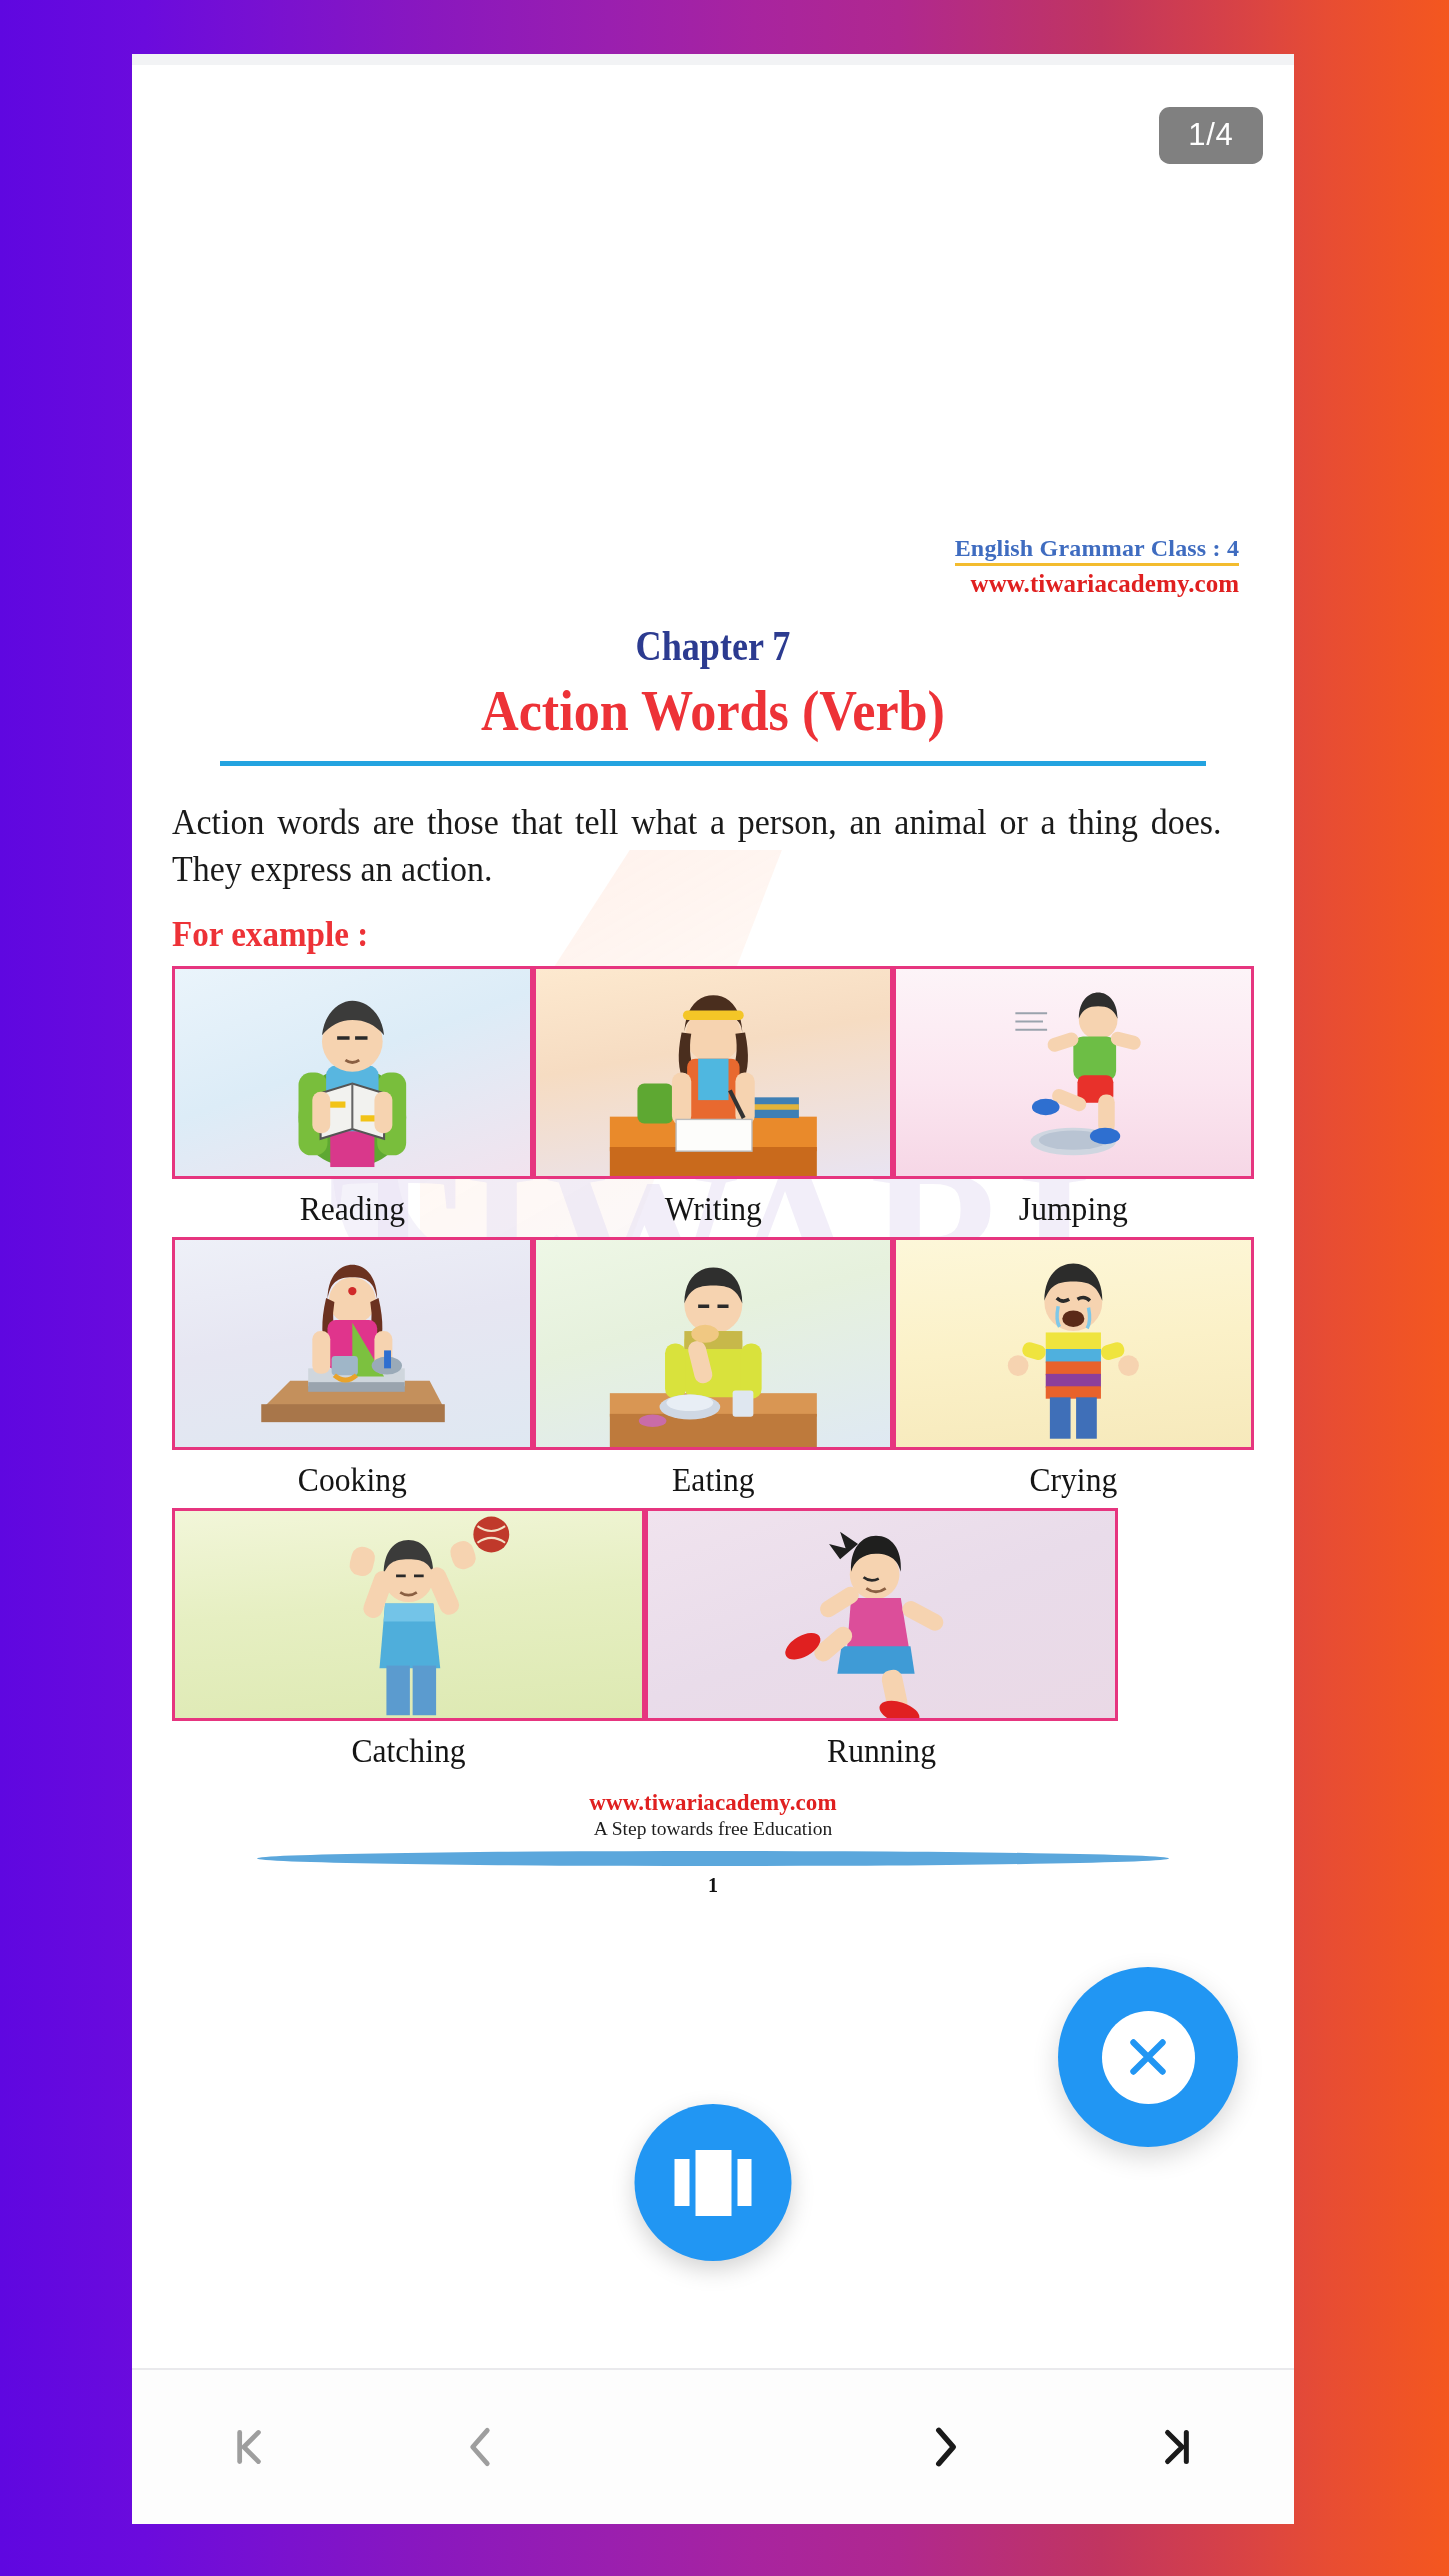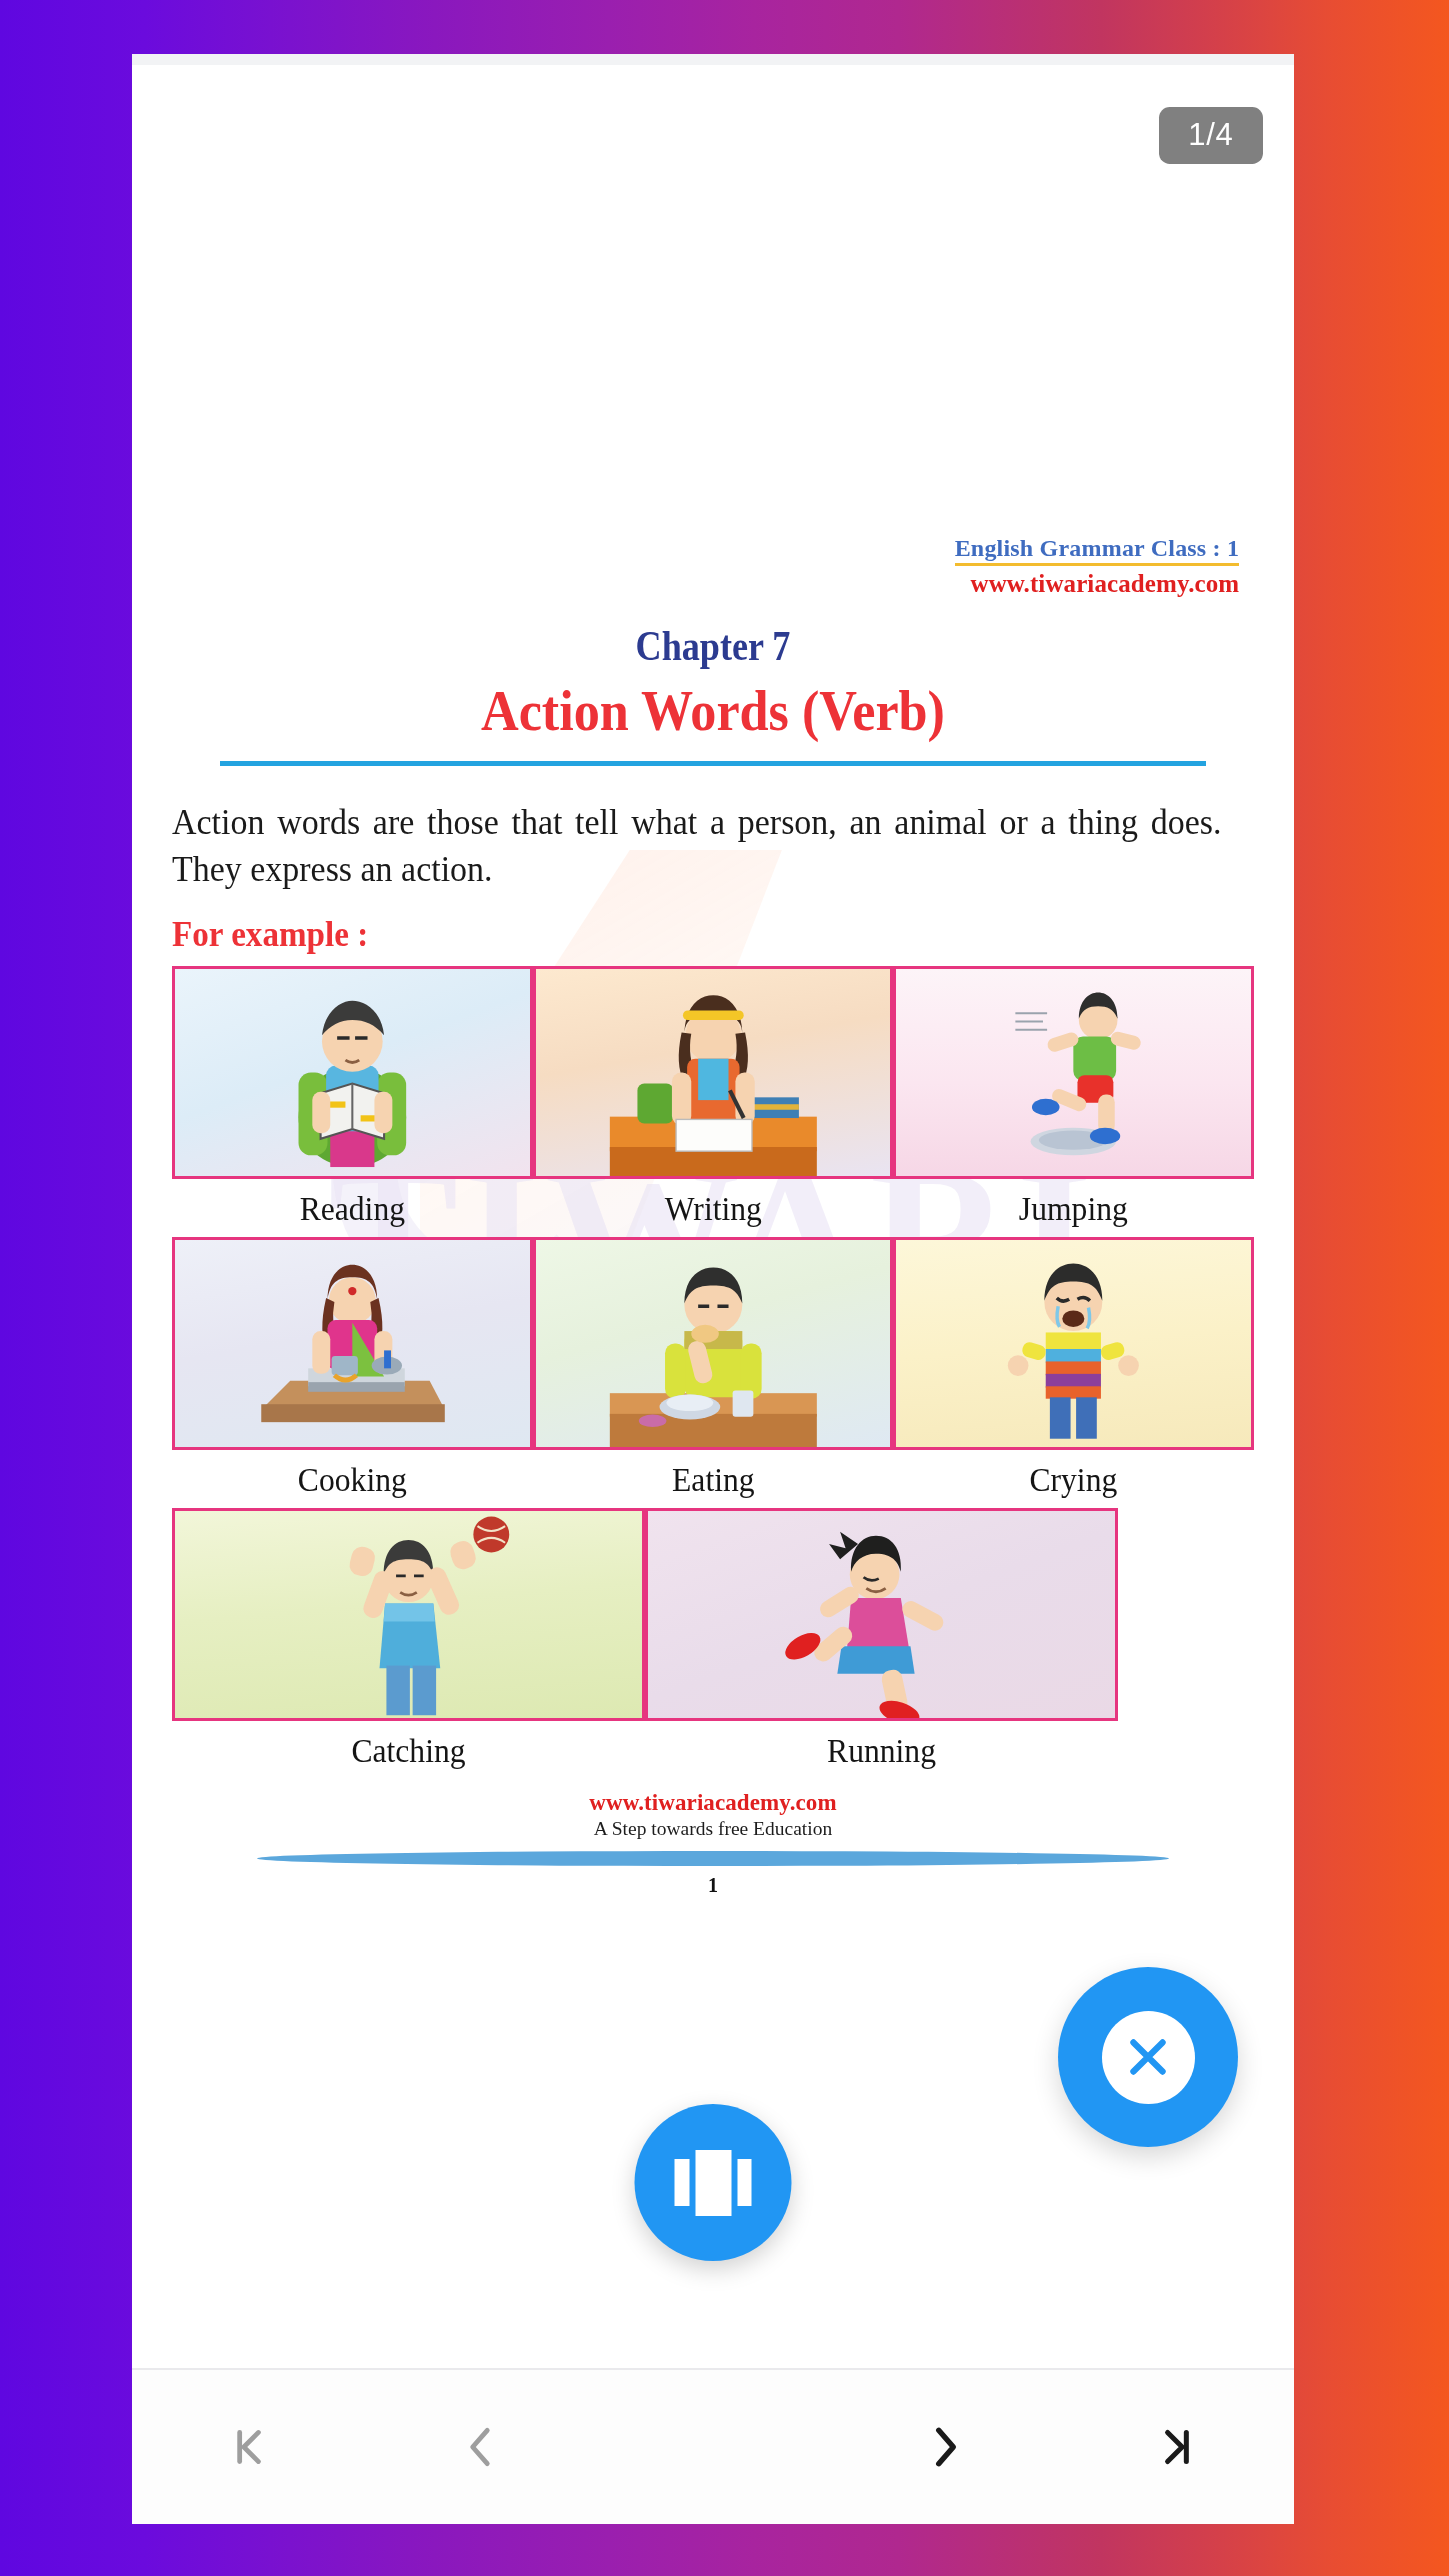--- a/index.html
+++ b/index.html
@@ -271,21 +271,21 @@
     <div class="watermark">
       <div class="wm-swoosh"></div>
       <div class="wm-c"></div>
       <div class="wm-tiwari">TIWARI</div>
       <div class="wm-academy">A C A D E M Y</div>
     </div>
 
     <div class="doc-inner">
 
       <div class="site-head">
-        <div class="line1">English Grammar Class : 1</div>
+        <div class="line1">English Grammar Class : 4</div>
         <div class="line2">www.tiwariacademy.com</div>
       </div>
 
       <div class="chapter-no">Chapter 7</div>
       <div class="chapter-title">Action Words (Verb)</div>
       <div class="title-rule"></div>
 
       <div class="lead">Action words are those that tell what a person, an animal or a thing does. They express an action.</div>
       <div class="for-example">For example :</div>
 

